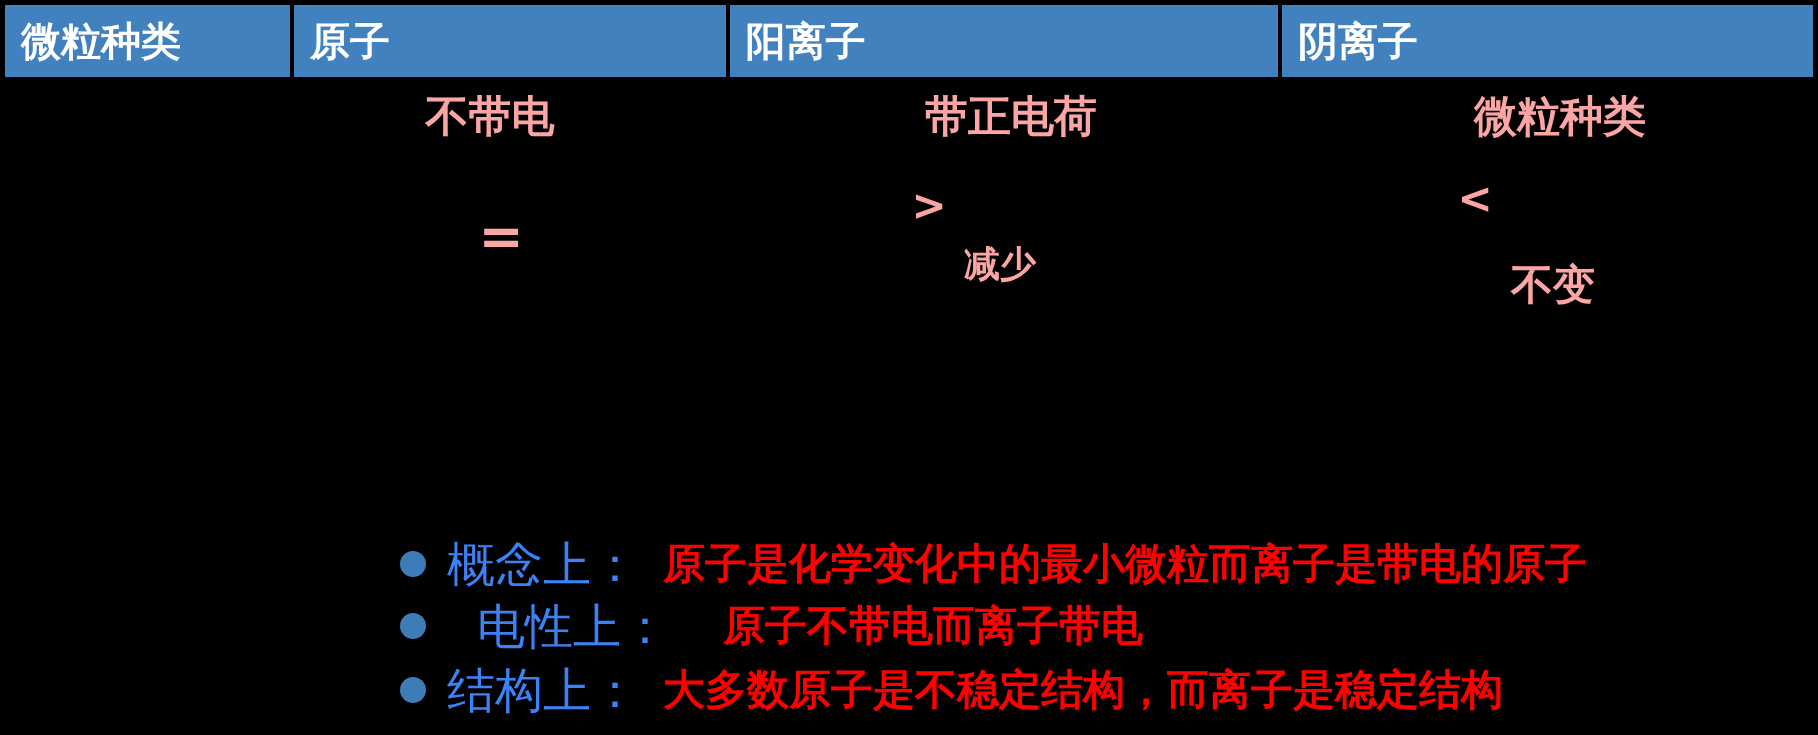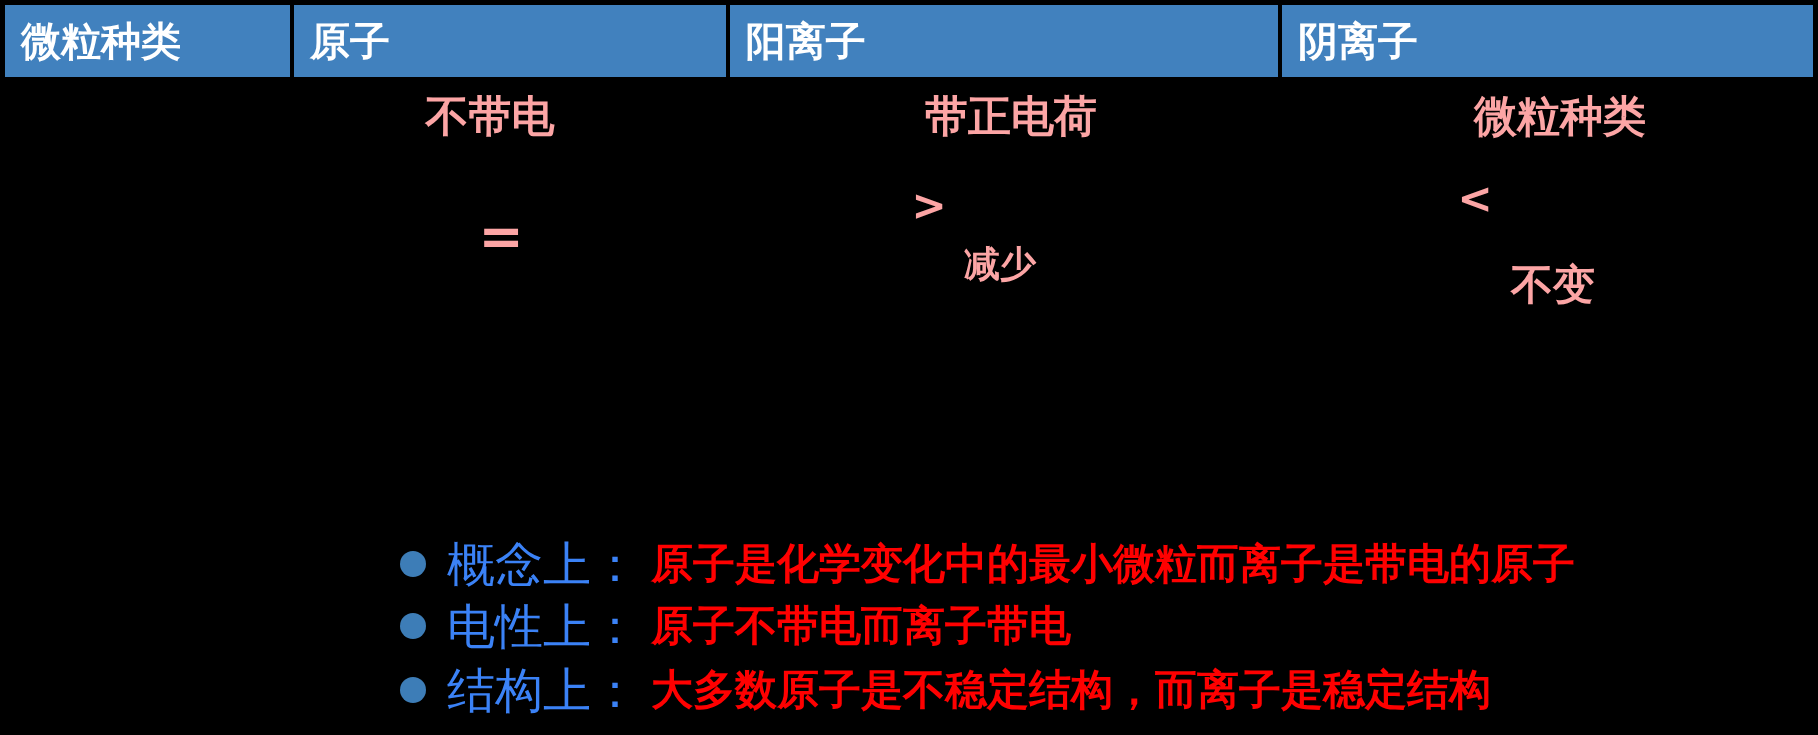--- a/index.html
+++ b/index.html
@@ -66,42 +66,42 @@
 
   
   .note-row {
     position: absolute;
     left: 400px;
     height: 50px;
     display: flex;
     align-items: center;
   }
   .note-row.n0 { top: 539px; }
-  .note-row.n1 { top: 601px; }
+  .note-row.n1 { top: 601px; gap: 30px; }
   .note-row.n2 { top: 665px; justify-content: flex-end; }
   .bullet-dot {
     width: 26px;
     height: 26px;
     border-radius: 50%;
     background: #3D7DB7;
     margin-right: 21px;
     flex: 0 0 auto;
   }
   .note-label {
     color: #3b82f6;
     font-weight: normal;
     font-size: 48px;
     white-space: nowrap;
     line-height: 1;
   }
   .note-text {
     color: #FF0000;
     font-weight: bold;
     font-size: 42px;
-    margin-left: 12px;
+    margin-left: 24px;
     white-space: nowrap;
     line-height: 1;
   }
 </style>
 </head>
 <body>
 
 <div class="stage">
 
   <div class="header-row">

